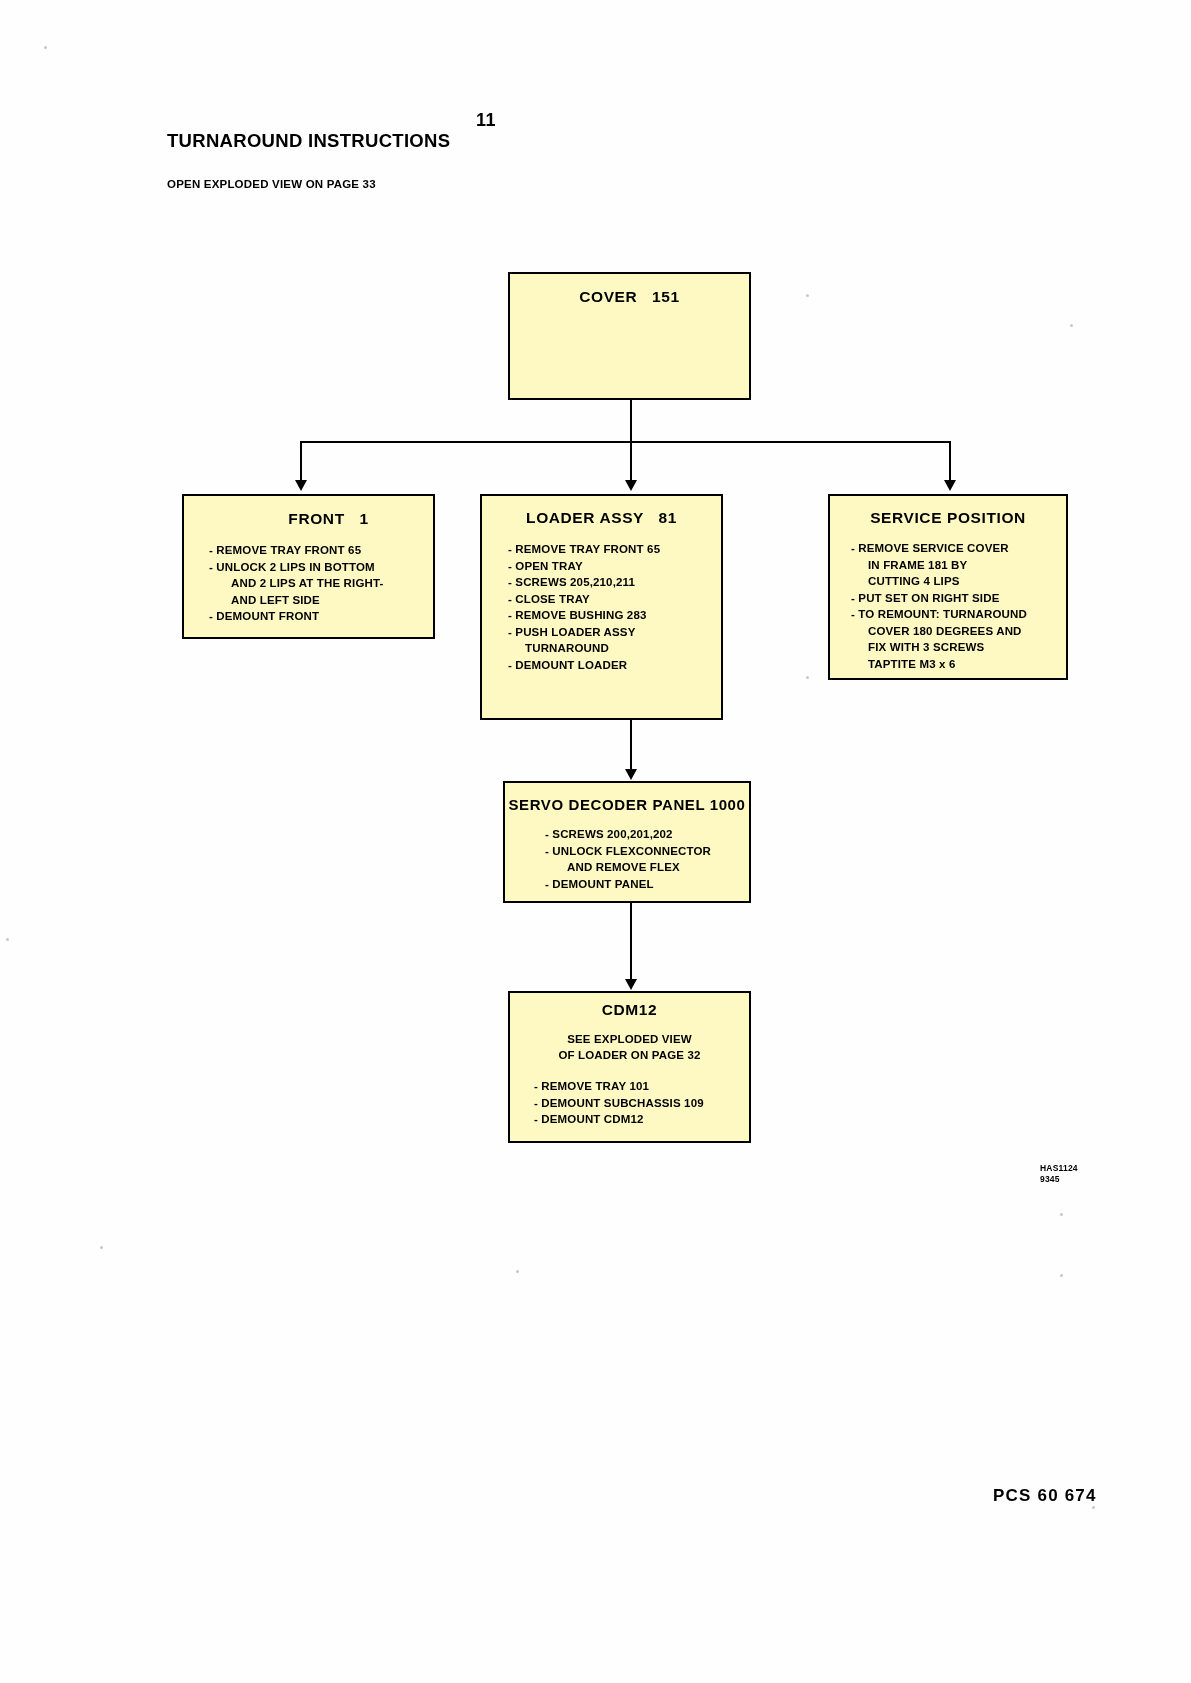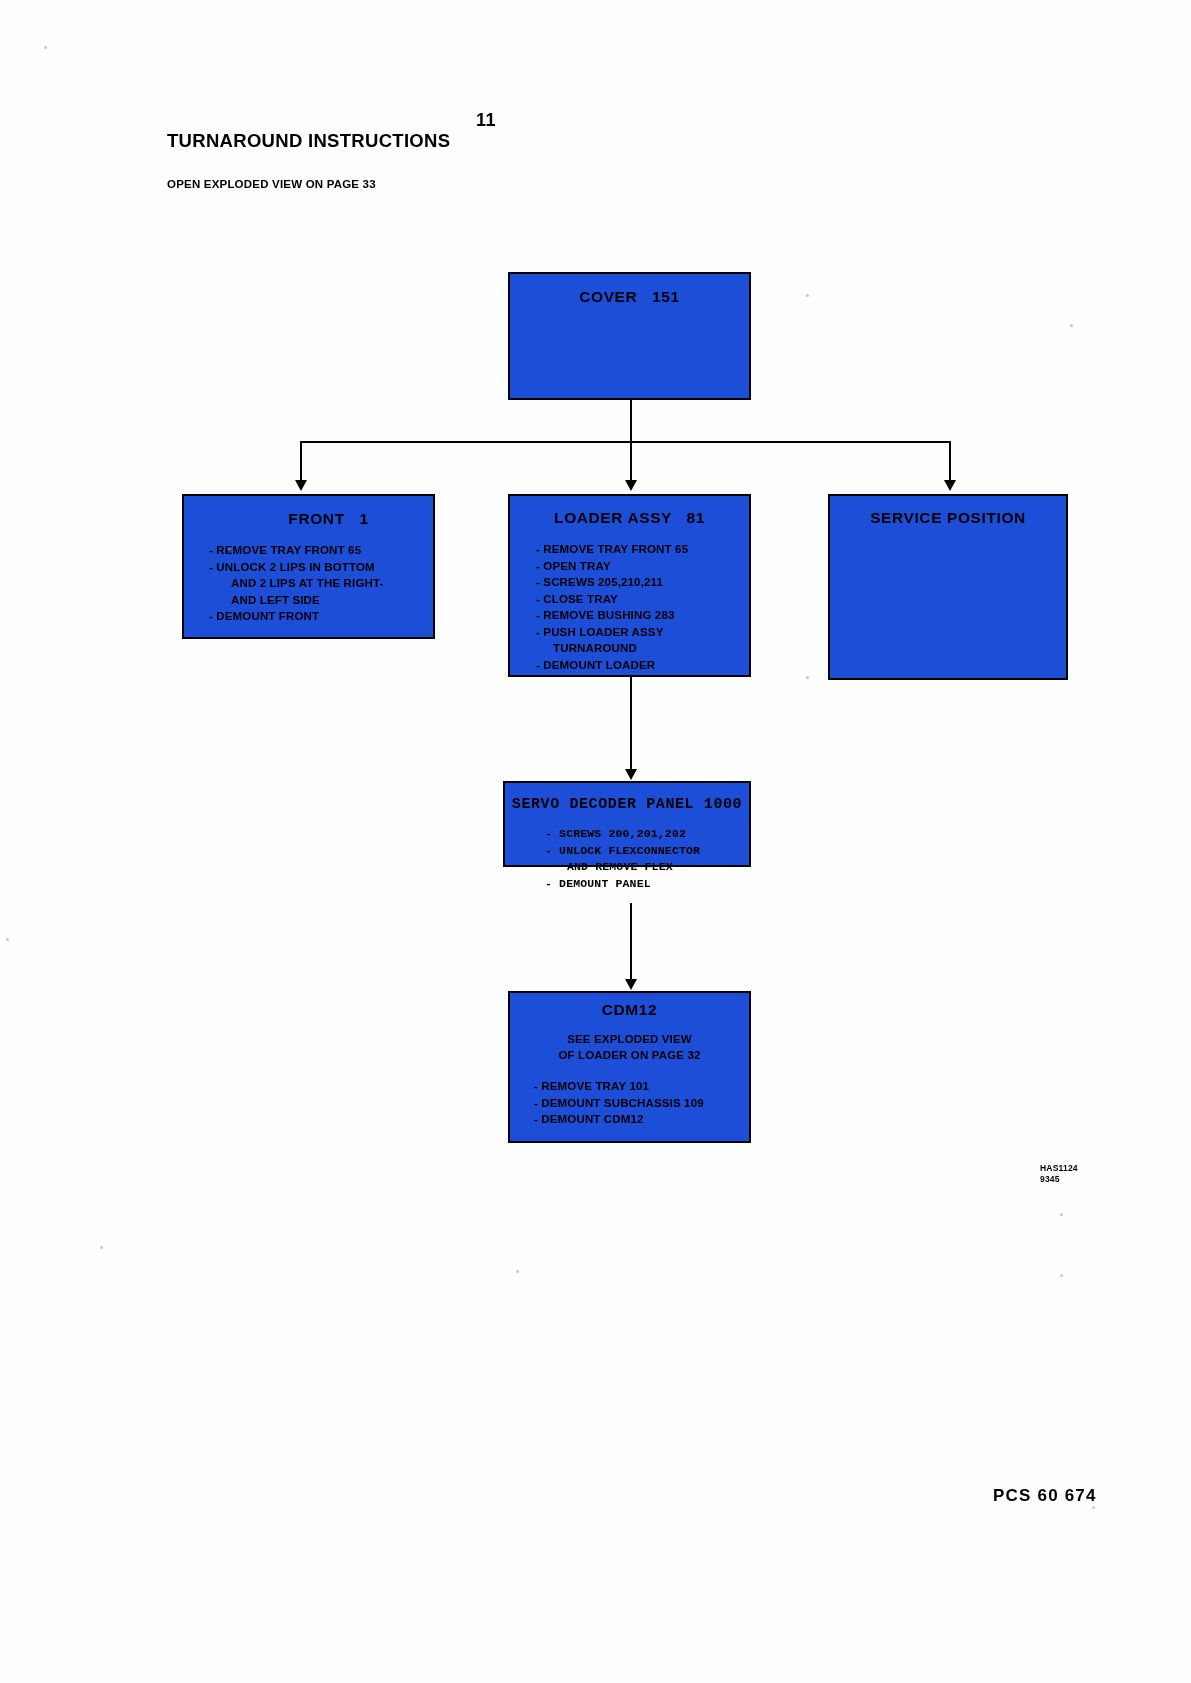--- a/index.html
+++ b/index.html
@@ -46,21 +46,21 @@
     left: 167px;
     top: 178px;
     font-size: 11.5px;
     font-weight: 700;
     letter-spacing: 0.2px;
   }
 
   
   .node {
     position: absolute;
-    background: #1d4ed8;
+    background: #fef9c3;
     border: 2.5px solid #000000;
     box-sizing: border-box;
   }
   .node-title {
     text-align: center;
     font-size: 15.5px;
     font-weight: 700;
     letter-spacing: 0.6px;
     white-space: pre;
   }
@@ -83,23 +83,23 @@
     letter-spacing: 0.15px;
     white-space: pre;
   }
   .node-list li.cont {
     
   }
 
   
   #node-cover      { left: 508px; top: 272px; width: 243px; height: 128px; }
   #node-front      { left: 182px; top: 494px; width: 253px; height: 145px; }
-  #node-loader     { left: 508px; top: 494px; width: 243px; height: 183px; }
+  #node-loader     { left: 480px; top: 494px; width: 243px; height: 226px; }
   #node-service    { left: 828px; top: 494px; width: 240px; height: 186px; }
-  #node-servo      { left: 503px; top: 781px; width: 248px; height: 86px; font-family: Liberation Mono, monospace; }
+  #node-servo      { left: 503px; top: 781px; width: 248px; height: 122px; }
   #node-cdm12      { left: 508px; top: 991px; width: 243px; height: 152px; }
 
   #node-cover .node-title   { margin-top: 14px; }
   #node-cover .node-list    { margin-top: 13px; padding-left: 24px; }
 
   #node-front .node-title   { margin-top: 14px; margin-left: 40px; }
   #node-front .node-list    { margin-top: 14px; padding-left: 25px; }
 
   #node-loader .node-title  { margin-top: 13px; }
   #node-loader .node-list   { margin-top: 14px; padding-left: 26px; }
@@ -212,20 +212,30 @@
       <li>- CLOSE TRAY</li>
       <li>- REMOVE BUSHING 283</li>
       <li>- PUSH LOADER ASSY</li>
       <li class="cont" style="padding-left:17px;">TURNAROUND</li>
       <li>- DEMOUNT LOADER</li>
     </ul>
   </div>
 
   <div class="node" id="node-service">
     <div class="node-title">SERVICE POSITION</div>
+    <ul class="node-list">
+      <li>- REMOVE SERVICE COVER</li>
+      <li class="cont" style="padding-left:17px;">IN FRAME 181 BY</li>
+      <li class="cont" style="padding-left:17px;">CUTTING 4 LIPS</li>
+      <li>- PUT SET ON RIGHT SIDE</li>
+      <li>- TO REMOUNT: TURNAROUND</li>
+      <li class="cont" style="padding-left:17px;">COVER 180 DEGREES AND</li>
+      <li class="cont" style="padding-left:17px;">FIX WITH 3 SCREWS</li>
+      <li class="cont" style="padding-left:17px;">TAPTITE M3 x 6</li>
+    </ul>
   </div>
 
   <div class="node" id="node-servo">
     <div class="node-title">SERVO DECODER PANEL 1000</div>
     <ul class="node-list">
       <li>- SCREWS 200,201,202</li>
       <li>- UNLOCK FLEXCONNECTOR</li>
       <li class="cont" style="padding-left:22px;">AND REMOVE FLEX</li>
       <li>- DEMOUNT PANEL</li>
     </ul>

